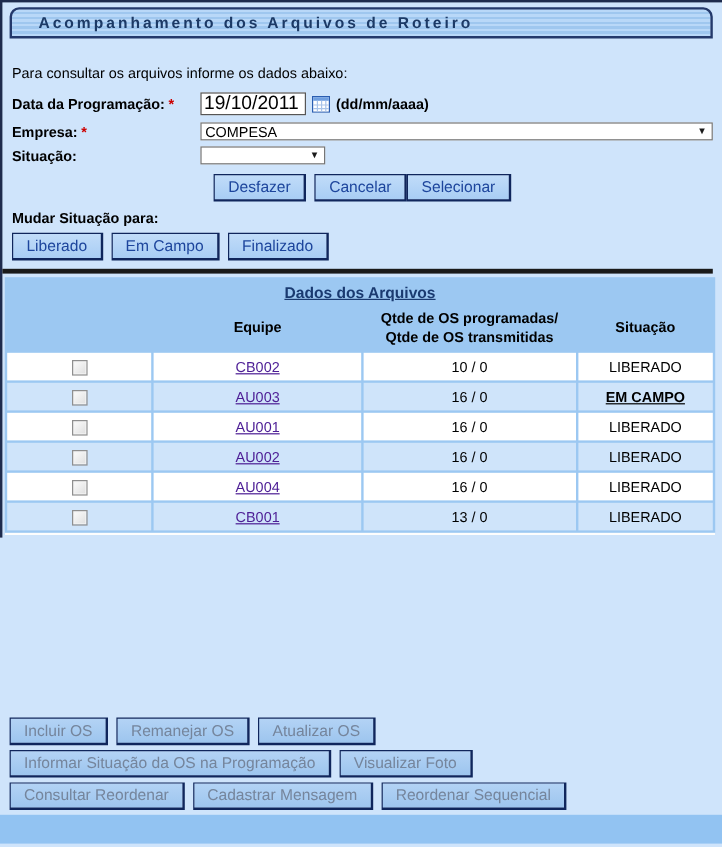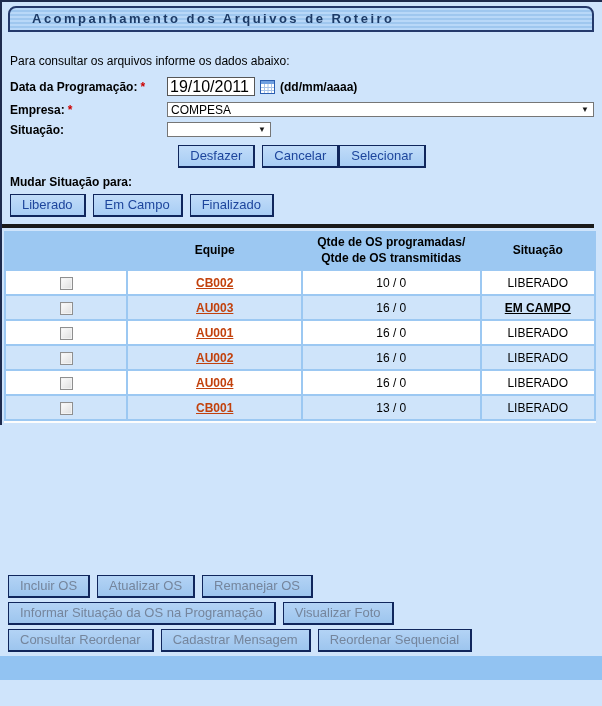--- a/index.html
+++ b/index.html
@@ -109,21 +109,21 @@
   .caption-cell {
     color: #1a3a70;
     font-weight: bold;
     font-size: 13px;
     text-decoration: underline;
     height: 21px;
   }
   .col-head { font-weight: bold; font-size: 12px; height: 36px; line-height: 1.3; }
   .data-row td { height: 23px; font-size: 12px; background: #fff; }
   .data-row.row-alt td { background: #cfe4fa; }
-  .equipe-link { font-weight: bold; text-decoration: underline; color: #c2410c; cursor: pointer; }
+  .equipe-link { font-weight: normal; text-decoration: underline; color: #4c1d95; cursor: pointer; }
   .situacao.emphasis { font-weight: bold; text-decoration: underline; cursor: pointer; }
   .checkbox {
     display: inline-block;
     width: 13px; height: 13px;
     border: 1px solid #8f8f8f;
     background: linear-gradient(135deg, #fdfdfd, #dedede);
     box-shadow: inset 0 0 0 1px #f2f2f2;
     cursor: pointer;
     vertical-align: middle;
   }
@@ -194,20 +194,23 @@
 
   <table class="files-table">
     <colgroup>
         <col class="c1">
         <col class="c2">
         <col class="c3">
         <col class="c4">
       </colgroup>
     <tbody>
       <tr>
+        <td class="caption-cell" colspan="4">Dados dos Arquivos</td>
+      </tr>
+      <tr>
         <th class="col-head"></th>
         <th class="col-head">Equipe</th>
         <th class="col-head">
             <span style="display:block">Qtde de OS programadas/</span>
             <span style="display:block">Qtde de OS transmitidas</span>
           </th>
         <th class="col-head">Situação</th>
       </tr>
     <tr class="data-row">
     <td><span class="checkbox"></span></td>
@@ -247,22 +250,22 @@
   </tr>
       </tbody>
   </table>
 
 </div>
 
 <div class="spacer"></div>
 
 <div class="bottom-row">
   <button class="btn disabled">Incluir OS</button>
+  <button class="btn disabled">Remanejar OS</button>
   <button class="btn disabled">Atualizar OS</button>
-  <button class="btn disabled">Remanejar OS</button>
 </div>
 <div class="bottom-row">
   <button class="btn disabled">Informar Situação da OS na Programação</button>
   <button class="btn disabled">Visualizar Foto</button>
 </div>
 <div class="bottom-row">
   <button class="btn disabled">Consultar Reordenar</button>
   <button class="btn disabled">Cadastrar Mensagem</button>
   <button class="btn disabled">Reordenar Sequencial</button>
 </div>

